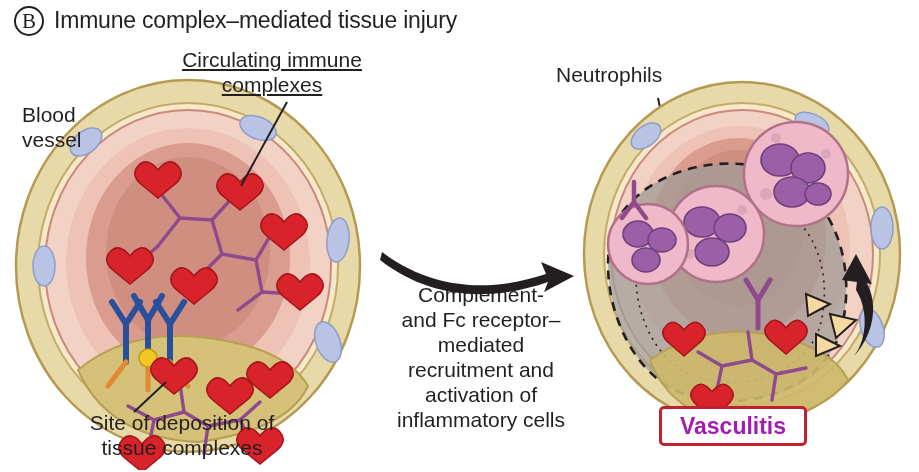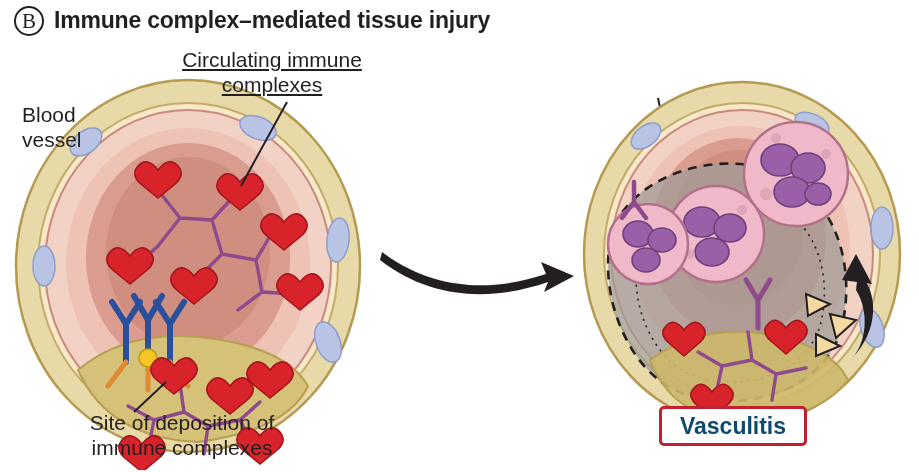--- a/index.html
+++ b/index.html
@@ -29,21 +29,21 @@
     font-size: 21px;
     line-height: 26px;
     text-align: center;
     font-family: "Liberation Serif", serif;
   }
   .panel-title {
     position: absolute;
     left: 54px;
     top: 7px;
     font-size: 23px;
-    font-weight: bold;
+    font-weight: normal;
     color: #231f20;
     letter-spacing: -0.2px;
     white-space: nowrap;
   }
   
   .label {
     position: absolute;
     color: #231f20;
     font-size: 21px;
     line-height: 25px;
@@ -64,21 +64,21 @@
     border-radius: 5px;
     background: #ffffff;
     box-sizing: border-box;
   }
   .vasculitis-box span {
     display: block;
     text-align: center;
     font-size: 23px;
     font-weight: bold;
     line-height: 34px;
-    color: #0c4a6e;
+    color: #a21caf;
   }
   .leader {
     position: absolute;
     stroke: #231f20;
     fill: none;
   }
   svg { display: block; }
 </style>
 </head>
 <body>
@@ -162,26 +162,32 @@
 
   <svg class="leader" style="left:646px; top:96px;" width="50" height="140">
     <line x1="12" y1="2" x2="40" y2="136" stroke="#231f20" stroke-width="2"></line>
   </svg>
 
   <div class="label" style="left:22px; top:74px;margin-top:28px;">Blood
 vessel</div>
   <div class="label center" style="left:272px; top:47px; transform:translateX(-50%); width:260px;text-decoration:underline;">Circulating immune
 complexes</div>
   <div class="label center" style="left:182px; top:410px; transform:translateX(-50%); width:300px;">Site of deposition of
-immune complexes</div>
+tissue complexes</div>
 
   <svg style="position:absolute; left:378px; top:240px;" width="200" height="60" viewBox="0 0 200 60">
     <path d="M4 12 C60 54 120 50 168 34 L163 22 L196 36 L166 52 L170 42 C118 60 56 62 2 20 Z" fill="#231f20"></path>
   </svg>
 
+  <div class="label center" style="left:481px; top:282px; transform:translateX(-50%); width:250px;">Complement-
+and Fc receptor–
+mediated
+recruitment and
+activation of
+inflammatory cells</div>
 
   <div class="vessel" style="left:580px; top:76px;">
     <svg width="340" height="370" viewBox="0 0 340 370">
 
       <ellipse cx="162" cy="178" rx="158" ry="172" fill="#e8d9a8" stroke="#b59a52" stroke-width="2.5"></ellipse>
       <ellipse cx="162" cy="178" rx="138" ry="151" fill="#f6e8c8" stroke="#c4ab6a" stroke-width="2"></ellipse>
       <ellipse cx="162" cy="178" rx="131" ry="144" fill="#f3d2c6" stroke="#c9897c" stroke-width="2"></ellipse>
       <ellipse cx="160" cy="172" rx="110" ry="122" fill="#eec2b4"></ellipse>
       <ellipse cx="158" cy="162" rx="88" ry="100" fill="#d99c8e"></ellipse>
       <ellipse cx="158" cy="152" rx="66" ry="78" fill="#cf8e80"></ellipse>
@@ -253,18 +259,19 @@
       </g>
       <g stroke="#8e4a8c" stroke-width="5" fill="none" stroke-linecap="round">
         <path d="M178 224 L178 252 M178 224 L166 204 M178 224 L190 204"></path>
       </g>
 
       <path d="M278 196 C300 216 298 256 272 282 C286 268 290 236 276 214 Z" fill="#231f20"></path>
       <path d="M276 178 l16 30 l-30 -4 z" fill="#231f20"></path>
     </svg>
   </div>
 
+  <div class="label" style="left:556px; top:62px;">Neutrophils</div>
 
   <div class="vasculitis-box">
     <span>Vasculitis</span>
   </div>
 
 </div>
 
 </body></html>

